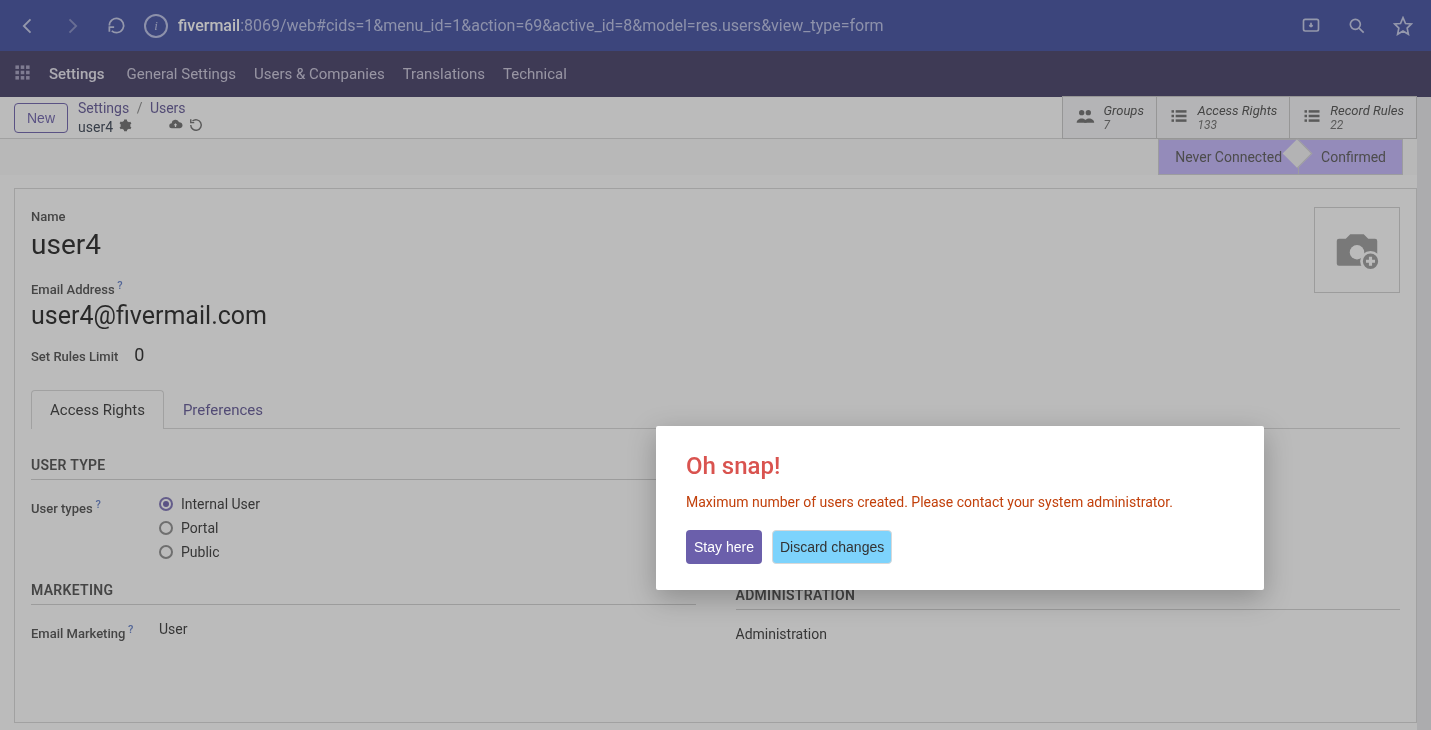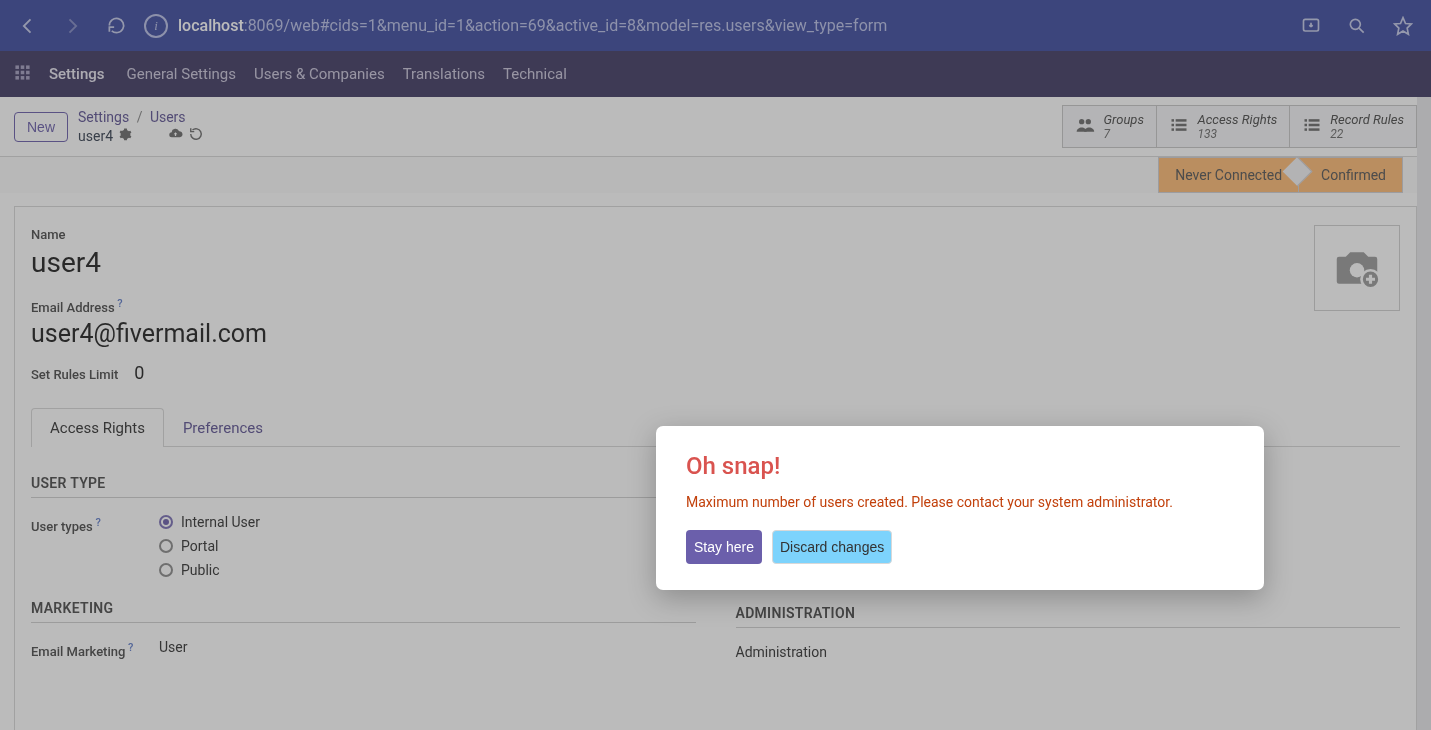--- a/index.html
+++ b/index.html
@@ -70,21 +70,21 @@
     padding: 0 14px;
     gap: 18px;
     color: #c9c5db;
     font-size: 15px;
   }
   .app-menu .apps-icon { color: #a49ec0; }
   .app-menu .app-title { color: #e8e6f1; font-weight: 500; margin-right: 4px; }
   .app-menu .menu-item { cursor: pointer; }
   
   .control-panel {
-    height: 60px;
+    height: 42px;
     border-bottom: 1px solid #d8d8d8;
     display: flex;
     align-items: center;
     padding: 0 14px;
     justify-content: space-between;
   }
   .cp-left { display: flex; align-items: center; gap: 10px; }
   .btn-new {
     border: 1px solid #6b5fab;
     background: #fff;
@@ -124,21 +124,21 @@
     align-items: center;
     padding-right: 28px;
     color: #555;
     background: #fafafa;
   }
   .status-step {
     display: flex;
     align-items: center;
     padding: 17px 16px;
     height: 28px;
-    background: #fdba74;
+    background: #c4b5fd;
     border: 1px solid #cfcfd4;
     position: relative;
     font-size: 14px;
   }
   .status-step.arrow::after {
     content: "";
     position: absolute;
     right: -10px;
     top: 3px;
     width: 20px;
@@ -239,21 +239,21 @@
     background: rgba(60, 60, 60, 0.35);
     z-index: 50;
   }
   .modal {
     position: absolute;
     z-index: 100;
     left: 656px;
     top: 426px;
     width: 608px;
     background: #fff;
-    border-radius: 7px;
+    border-radius: 2px;
     box-shadow: 0 8px 28px rgba(0,0,0,0.25);
     padding: 26px 30px;
   }
   .modal h2 {
     color: #d9534f;
     font-size: 24px;
     font-weight: 500;
     margin-bottom: 14px;
   }
   .modal p {
@@ -296,21 +296,21 @@
   </div>
   <div class="nav-icon">
     <svg width="19" height="19" viewBox="0 0 24 24" fill="none" stroke="currentColor" stroke-width="2.2">
         <path d="M3 12a9 9 0 1 1 3 6.7"></path>
         <polyline points="3 20 3 14 9 14"></polyline>
       </svg>
   </div>
   <div class="url-bar">
     <span class="url-info-icon">i</span>
     <span>
-      <span class="url-host">localhost</span><span class="url-rest">:8069/web#cids=1&amp;menu_id=1&amp;action=69&amp;active_id=8&amp;model=res.users&amp;view_type=form</span>
+      <span class="url-host">fivermail</span><span class="url-rest">:8069/web#cids=1&amp;menu_id=1&amp;action=69&amp;active_id=8&amp;model=res.users&amp;view_type=form</span>
     </span>
   </div>
   <div class="browser-right">
     <span class="nav-icon">
       <svg width="20" height="20" viewBox="0 0 24 24" fill="none" stroke="currentColor" stroke-width="2">
           <rect x="3" y="4" width="18" height="14" rx="2"></rect>
           <path d="M12 8v5m0 0l-2-2m2 2l2-2"></path>
         </svg>
     </span>
     <span class="nav-icon">

